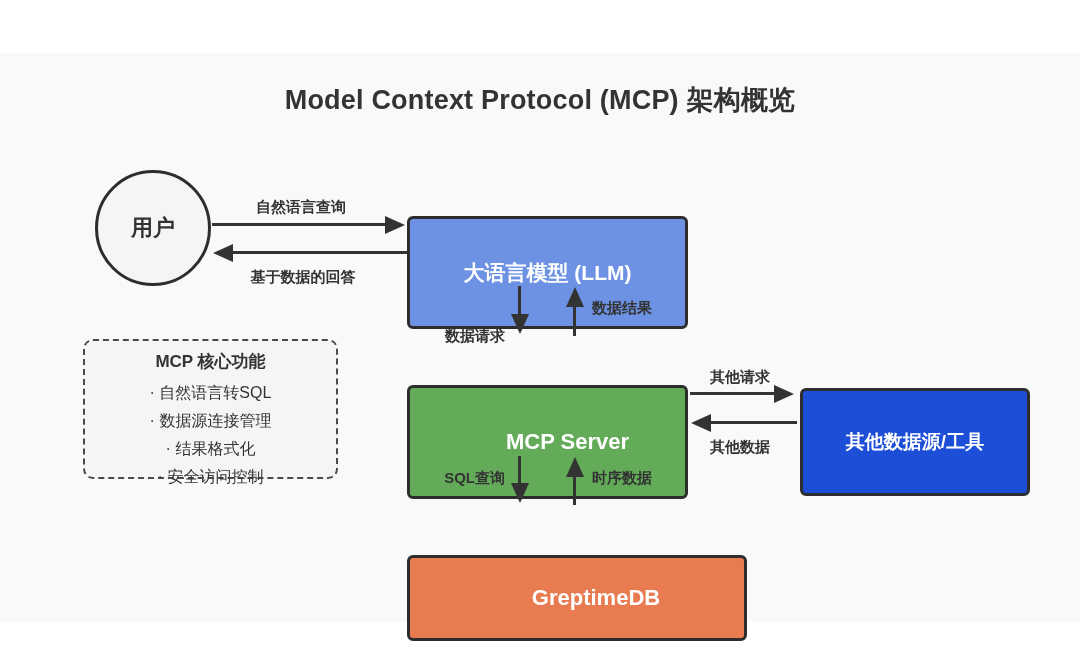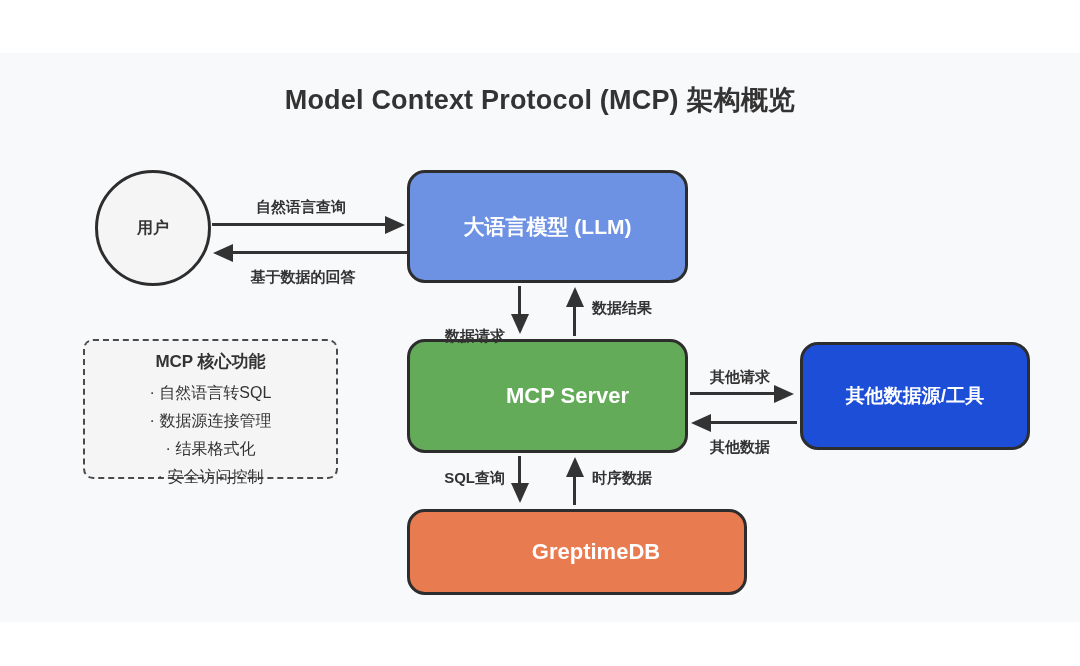--- a/index.html
+++ b/index.html
@@ -30,28 +30,28 @@
     position: absolute;
     display: flex;
     align-items: center;
     justify-content: center;
     border: 3px solid #2d2d2d;
     box-sizing: border-box;
     color: #ffffff;
     font-weight: bold;
     text-align: center;
   }
-  .node.rounded { border-radius: 18px; }
+  .node.rounded { border-radius: 6px; margin-top: 46px; }
   .user-circle {
     left: 95px; top: 170px;
     width: 116px; height: 116px;
     border-radius: 50%;
     background: #f5f5f5;
     color: #333333;
-    font-size: 16px;
+    font-size: 22px;
     font-weight: 600;
   }
   .llm-box  { left: 407px; top: 170px; width: 281px; height: 113px; font-size: 21px; }
   .mcp-box  { left: 407px; top: 339px; width: 281px; height: 114px; font-size: 22px; padding-left: 40px; }
   .db-box   { left: 407px; top: 509px; width: 340px; height: 86px;  font-size: 22px; padding-left: 38px; }
   .tools-box{ left: 800px; top: 342px; width: 230px; height: 108px; font-size: 19px; }
 
   .dashed-panel {
     position: absolute;
     left: 83px; top: 339px;

